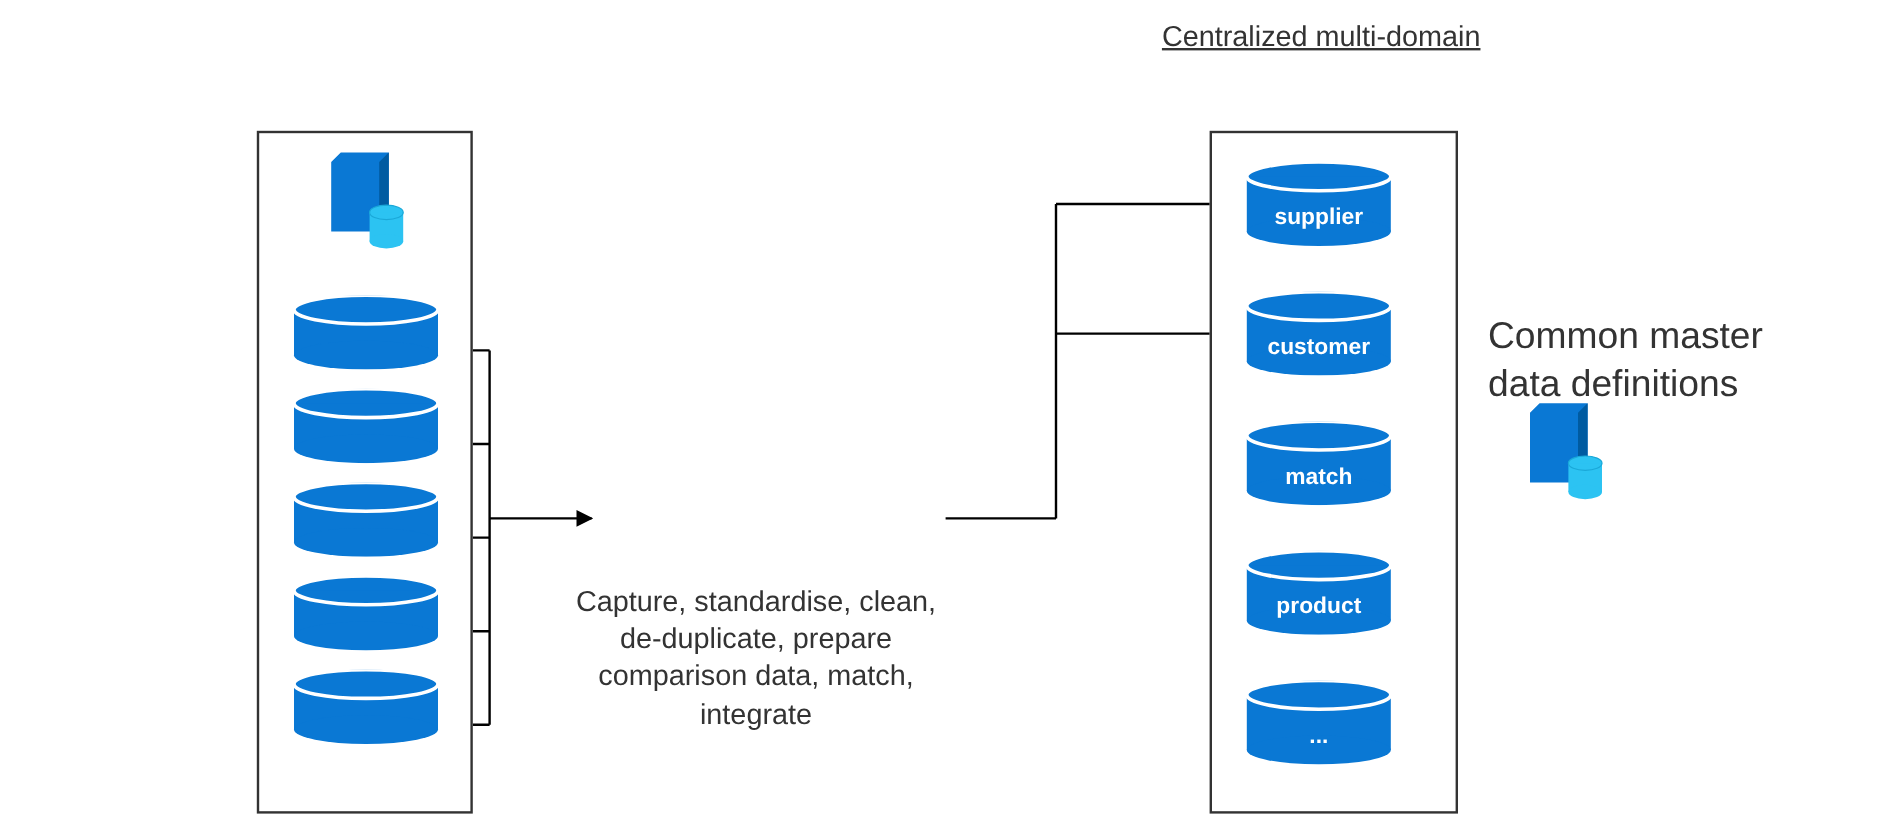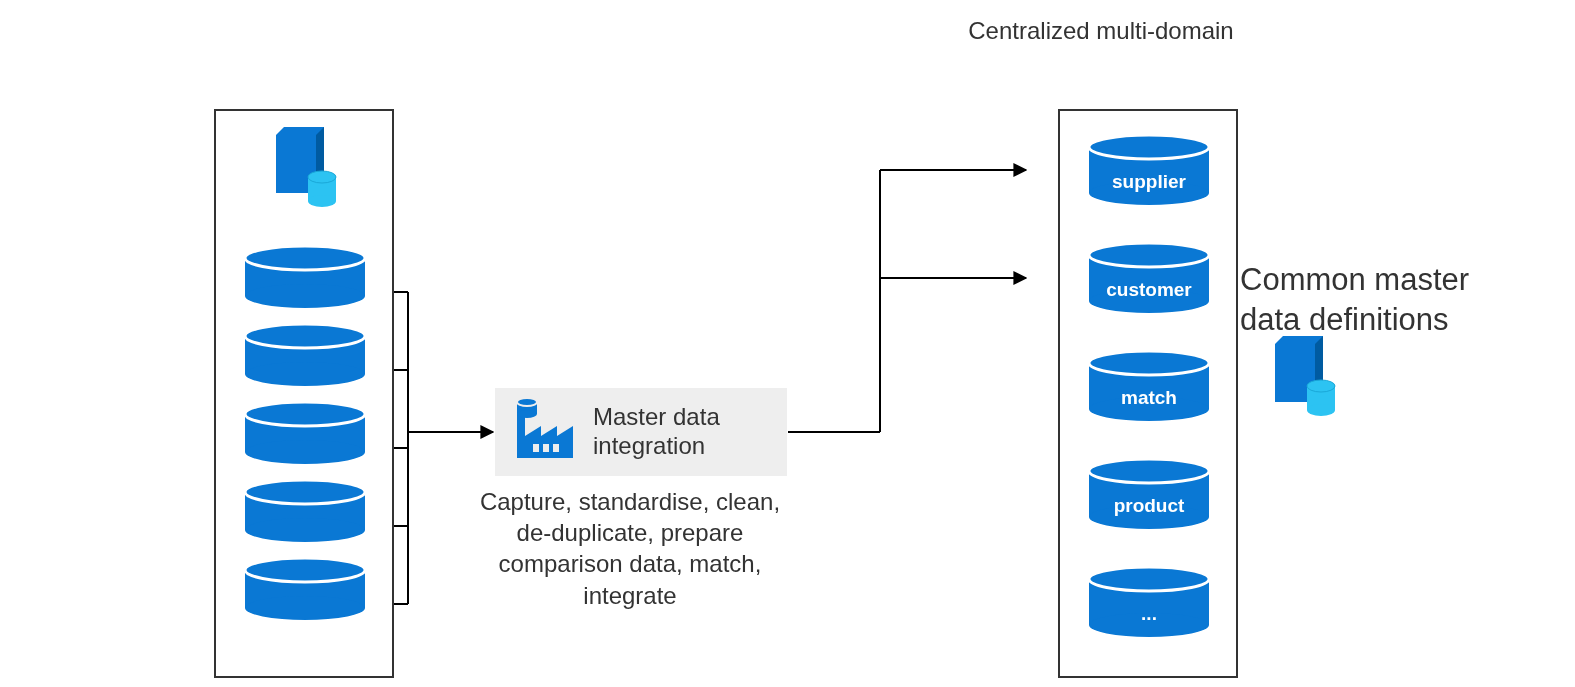--- a/index.html
+++ b/index.html
@@ -21,41 +21,43 @@
     border: 2px solid #333;
     background: #fff;
   }
   .left-box {
     left: 214px;
     top: 109px;
     width: 176px;
     height: 565px;
   }
   .right-box {
-    left: 1058px;
+    left: 1008px;
     top: 109px;
     width: 176px;
     height: 565px;
+    padding-left: 27px;
   }
   .left-label {
     position: absolute;
     left: 20px;
     top: 266px;
     width: 190px;
     font-size: 24px;
     line-height: 1.25;
   }
   .right-title {
     position: absolute;
     left: 946px;
     top: 15px;
     width: 310px;
     text-align: center;
     font-size: 24px;
     line-height: 1.3;
+    text-decoration: underline;
   }
   .defs-label {
     position: absolute;
     left: 1240px;
     top: 260px;
     width: 230px;
     font-size: 31px;
     line-height: 1.3;
   }
   .integration {
@@ -160,38 +162,20 @@
       </svg>
     <svg class="abs" style="left:24px;top:447px" width="130" height="62" viewBox="0 0 130 62">
         <ellipse cx="65" cy="12" rx="60" ry="12" fill="#0a78d4"></ellipse>
         <rect x="5" y="12" width="120" height="38" fill="#0a78d4"></rect>
         <ellipse cx="65" cy="50" rx="60" ry="12" fill="#0a78d4"></ellipse>
         <ellipse cx="65" cy="12" rx="60" ry="12" fill="none" stroke="#fff" stroke-width="3"></ellipse>
       </svg>
   </div>
 
 
-  <div class="integration">
-    <svg width="80" height="80" viewBox="0 0 80 80" style="margin-left:10px;flex:0 0 auto">
-
-      <path d="M12 66 H68 V34 L52 44 V34 L36 44 V34 L20 44 V18 H12 Z" fill="#0a78d4"></path>
-      <rect x="28" y="52" width="6" height="8" fill="#eeeeee"></rect>
-      <rect x="38" y="52" width="6" height="8" fill="#eeeeee"></rect>
-      <rect x="48" y="52" width="6" height="8" fill="#eeeeee"></rect>
-
-      <ellipse cx="22" cy="10" rx="10" ry="4" fill="#0a78d4"></ellipse>
-      <rect x="12" y="10" width="20" height="12" fill="#0a78d4"></rect>
-      <ellipse cx="22" cy="22" rx="10" ry="4" fill="#0a78d4"></ellipse>
-      <ellipse cx="22" cy="10" rx="10" ry="4" fill="none" stroke="#eeeeee" stroke-width="2"></ellipse>
-    </svg>
-    <div class="label">
-      <span>Master data</span><br>
-      <span>integration</span>
-    </div>
-  </div>
 
   <div class="caption">Capture, standardise, clean, de-duplicate, prepare comparison data, match, integrate</div>
 
   <div class="box right-box">
     <svg class="abs" style="left:24px;top:24px" width="130" height="70" viewBox="0 0 130 70">
         <ellipse cx="65" cy="12" rx="60" ry="12" fill="#0a78d4"></ellipse>
         <rect x="5" y="12" width="120" height="46" fill="#0a78d4"></rect>
         <ellipse cx="65" cy="58" rx="60" ry="12" fill="#0a78d4"></ellipse>
         <ellipse cx="65" cy="12" rx="60" ry="12" fill="none" stroke="#fff" stroke-width="3"></ellipse>
       </svg>

